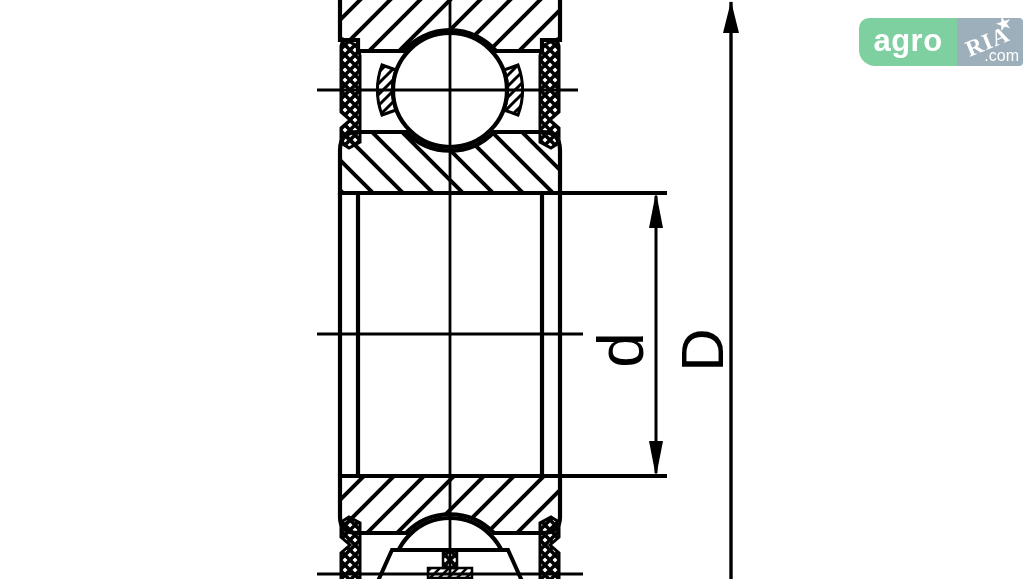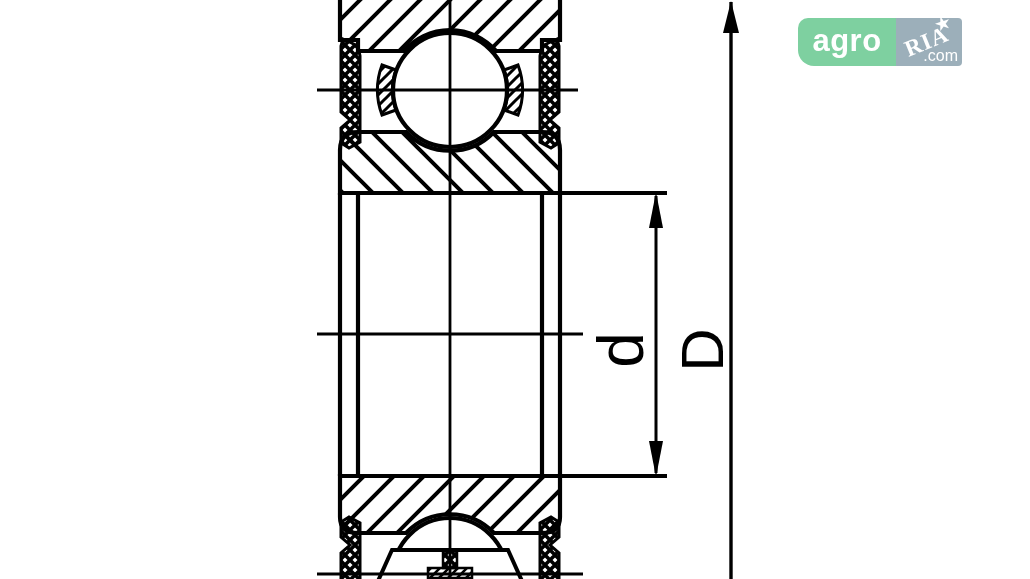--- a/index.html
+++ b/index.html
@@ -5,21 +5,21 @@
   html,body{margin:0;padding:0;background:#fff;}
   .canvas{
     position:relative;width:1030px;height:579px;background:#ffffff;
     overflow:hidden;font-family:"Liberation Sans","DejaVu Sans",sans-serif;
   }
   svg{position:absolute;left:0;top:0;}
   text.dim{
     font-family:"Liberation Sans","DejaVu Sans",sans-serif;
     fill:#000;text-anchor:middle;
   }
-  .logo{position:absolute;left:798px;top:18px;height:48px;display:flex;}
+  .logo{position:absolute;left:859px;top:18px;height:48px;display:flex;}
   .tile-green{
     width:98px;height:48px;background:#7ed0a0;
     border-radius:10px 0 0 16px;
     display:flex;align-items:center;justify-content:center;
   }
   .agro{color:#fff;font-weight:bold;font-size:31px;line-height:1;padding-bottom:3px;letter-spacing:0.5px;}
   .tile-gray{
     width:66px;height:48px;background:#9cafba;border-radius:0 4px 4px 0;
     position:relative;overflow:hidden;
   }

